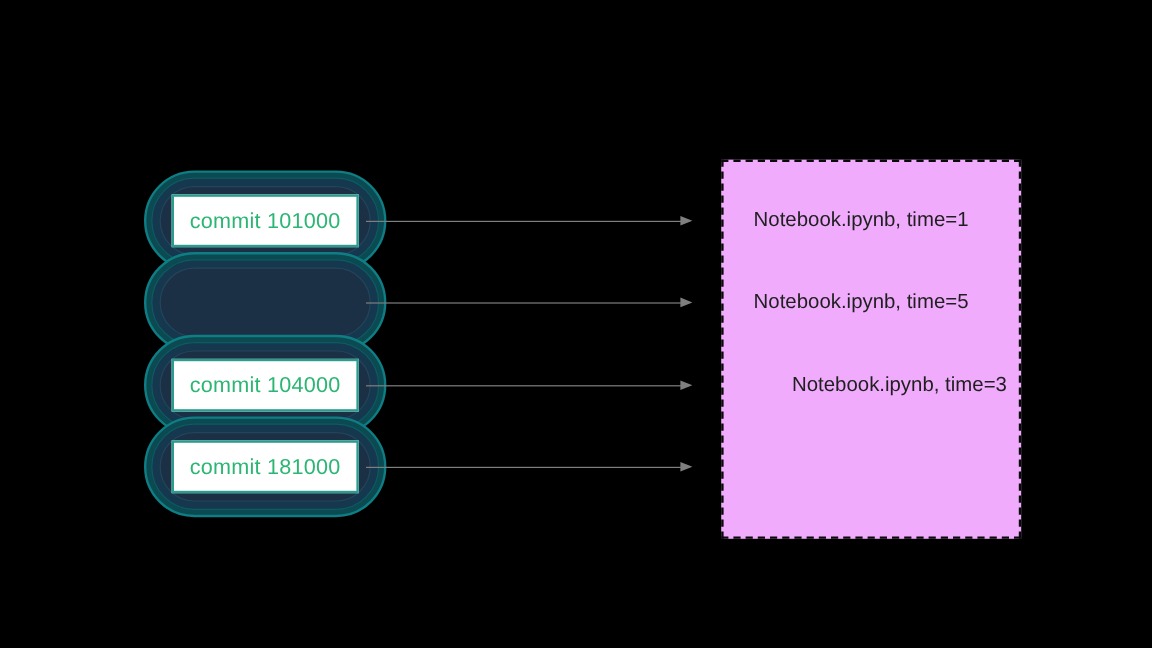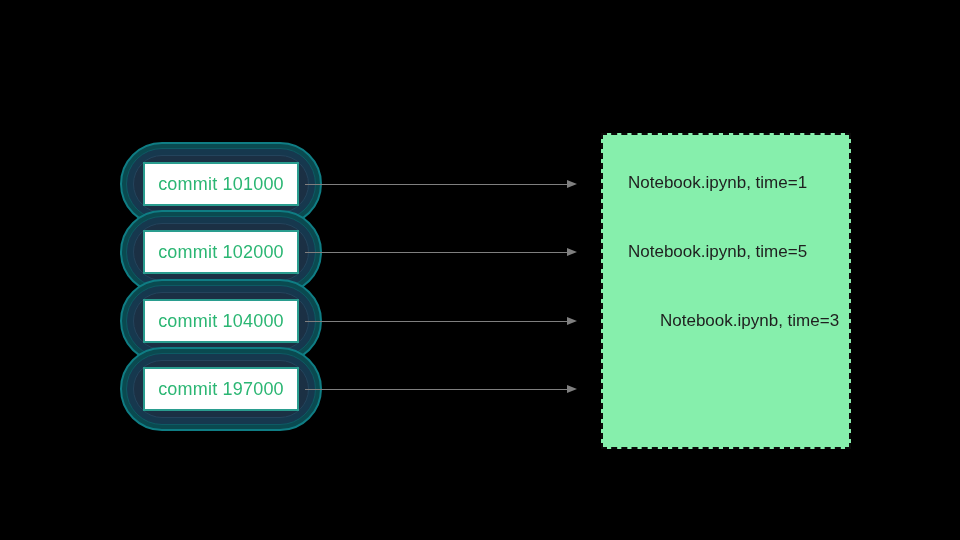--- a/index.html
+++ b/index.html
@@ -74,21 +74,21 @@
     border-bottom: 4px solid transparent;
   }
 
   
   .file-panel {
     position: absolute;
     left: 601px;
     top: 133px;
     width: 250px;
     height: 316px;
-    background: #86efac;
+    background: #f0abfc;
     border: 2px dashed #0a0a0a;
     box-sizing: border-box;
   }
   .file-row {
     position: absolute;
     left: 25px;
     height: 22px;
     line-height: 22px;
     font-size: 17px;
     color: #1f1f1f;
@@ -120,40 +120,37 @@
     <div class="ring ring3"></div>
     <div class="commit-box">
       <span class="commit-label">commit 101000</span>
     </div>
   </div>
 
   <div class="pill p2">
     <div class="ring ring1"></div>
     <div class="ring ring2"></div>
     <div class="ring ring3"></div>
-    <div class="commit-box">
-      <span class="commit-label">commit 102000</span>
-    </div>
   </div>
 
   <div class="pill p3">
     <div class="ring ring1"></div>
     <div class="ring ring2"></div>
     <div class="ring ring3"></div>
     <div class="commit-box">
       <span class="commit-label">commit 104000</span>
     </div>
   </div>
 
   <div class="pill p4">
     <div class="ring ring1"></div>
     <div class="ring ring2"></div>
     <div class="ring ring3"></div>
     <div class="commit-box">
-      <span class="commit-label">commit 197000</span>
+      <span class="commit-label">commit 181000</span>
     </div>
   </div>
 
   <div class="arrow a1">
       <span class="head"></span>
     </div>
   <div class="arrow a2">
       <span class="head"></span>
     </div>
   <div class="arrow a3">

